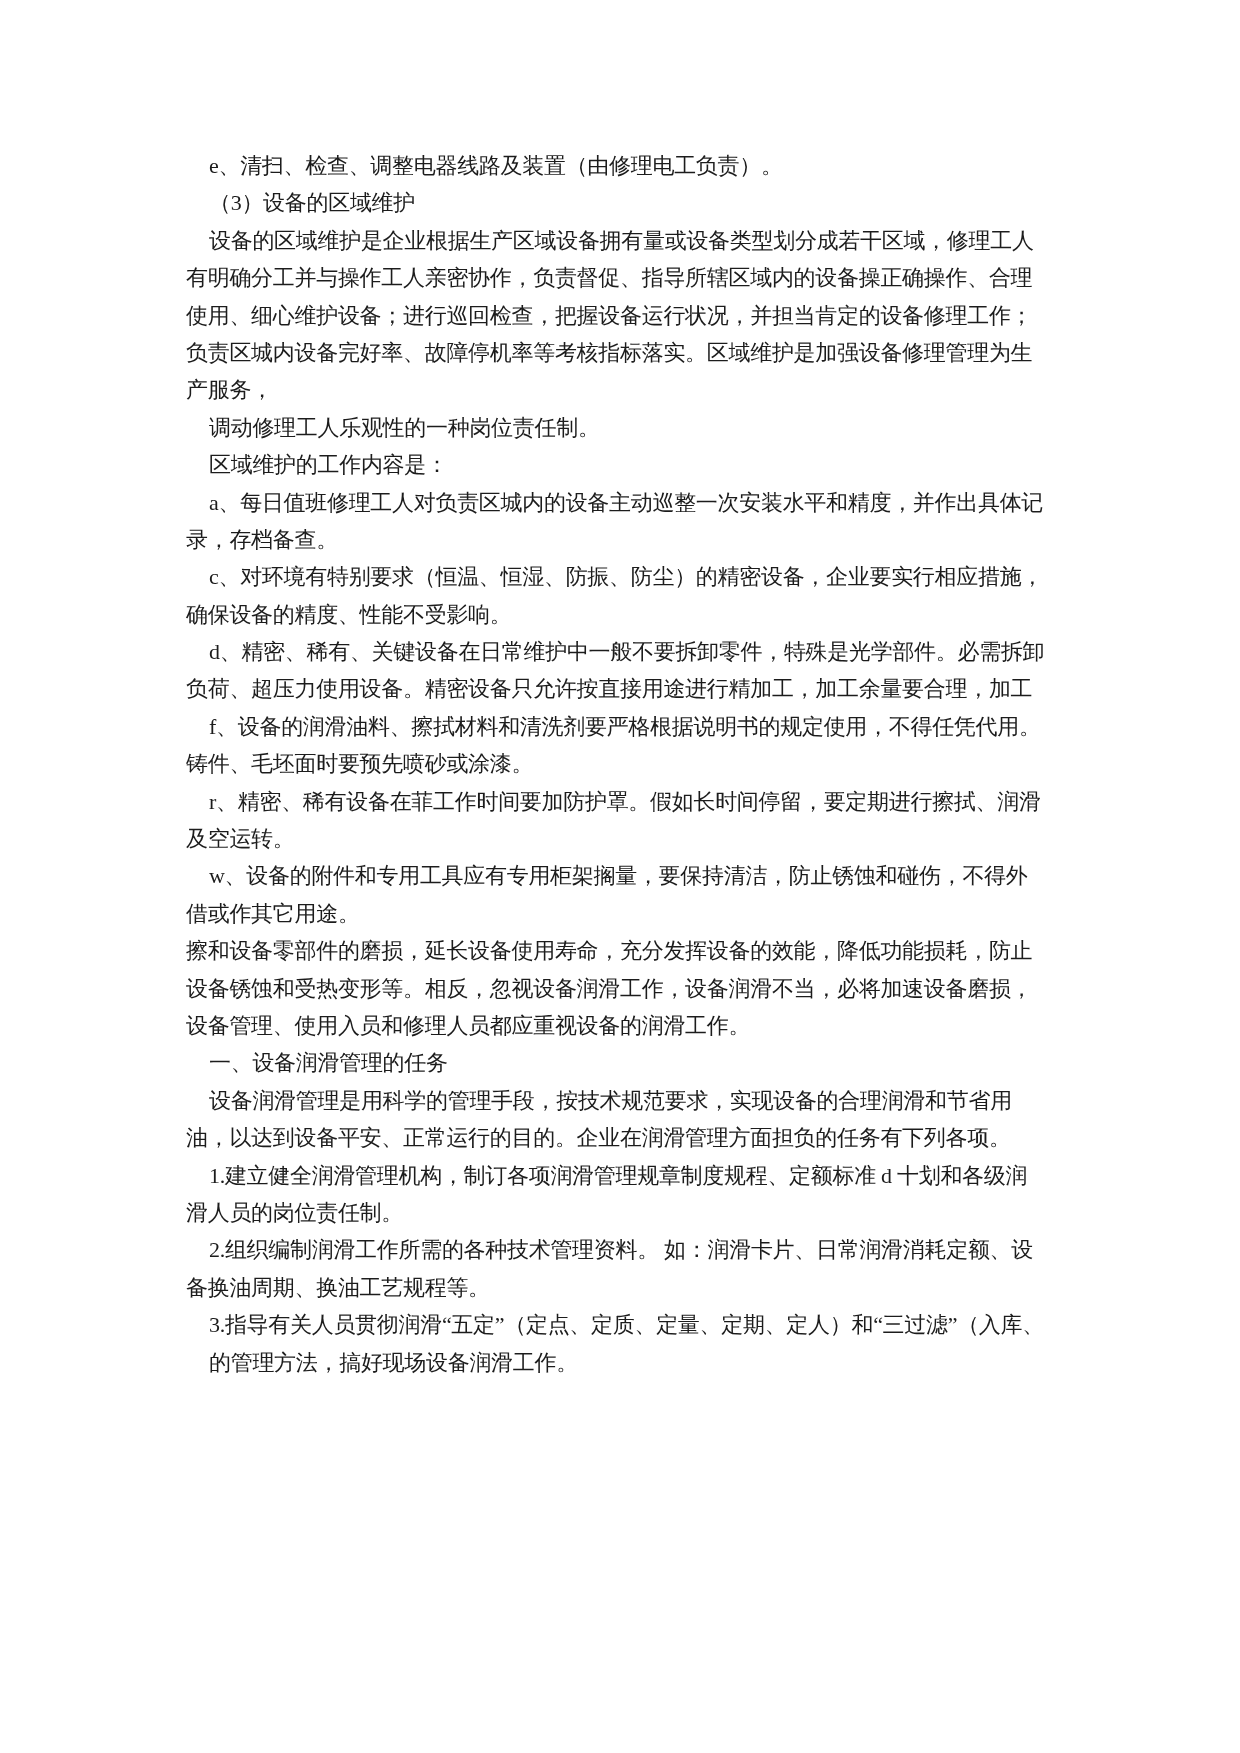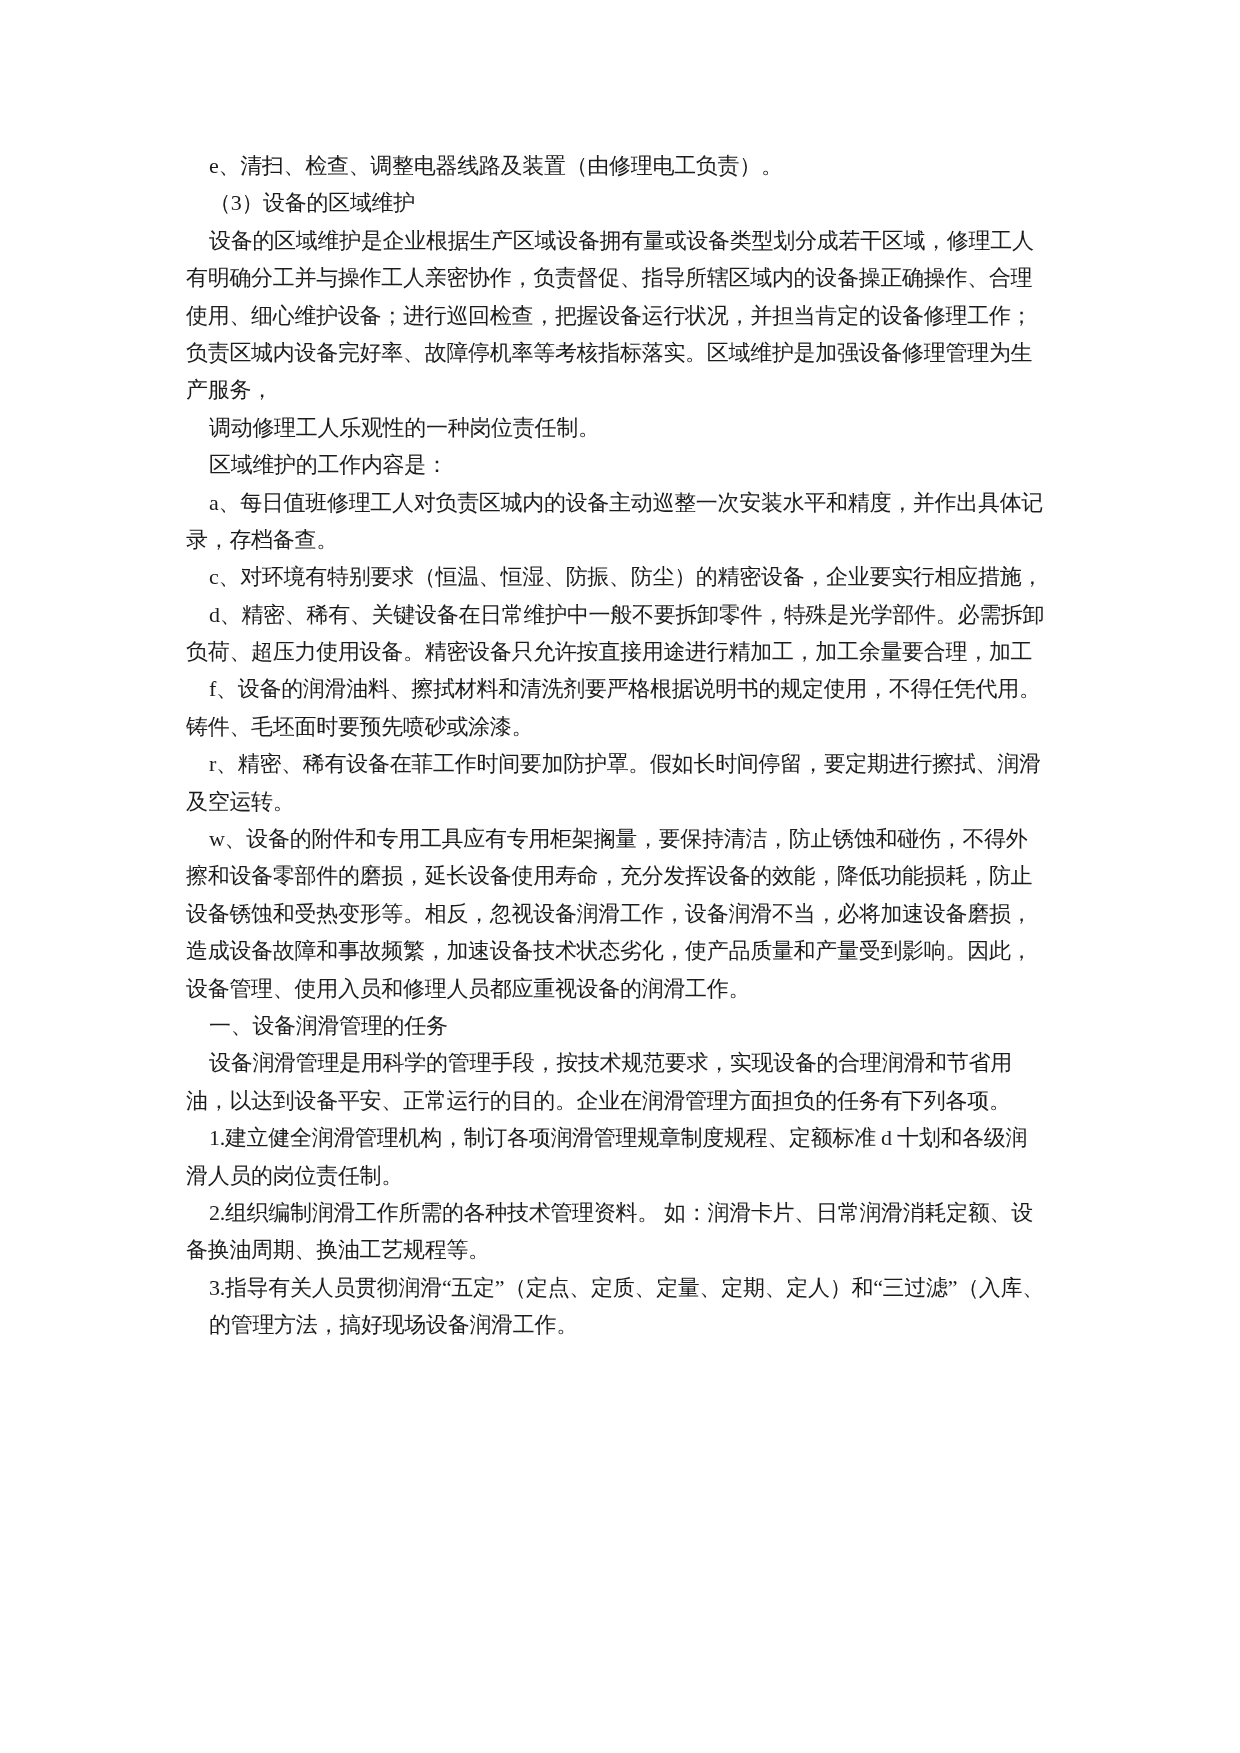--- a/index.html
+++ b/index.html
@@ -48,30 +48,31 @@
     <div class="line indent">设备的区域维护是企业根据生产区域设备拥有量或设备类型划分成若干区域，修理工人</div>
     <div class="line">有明确分工并与操作工人亲密协作，负责督促、指导所辖区域内的设备操正确操作、合理</div>
     <div class="line">使用、细心维护设备；进行巡回检查，把握设备运行状况，并担当肯定的设备修理工作；</div>
     <div class="line">负责区城内设备完好率、故障停机率等考核指标落实。区域维护是加强设备修理管理为生</div>
     <div class="line">产服务，</div>
     <div class="line indent">调动修理工人乐观性的一种岗位责任制。</div>
     <div class="line indent">区域维护的工作内容是：</div>
     <div class="line indent">a、每日值班修理工人对负责区城内的设备主动巡整一次安装水平和精度，并作出具体记</div>
     <div class="line">录，存档备查。</div>
     <div class="line indent">c、对环境有特别要求（恒温、恒湿、防振、防尘）的精密设备，企业要实行相应措施，</div>
+    <div class="line">确保设备的精度、性能不受影响。</div>
     <div class="line indent">d、精密、稀有、关键设备在日常维护中一般不要拆卸零件，特殊是光学部件。必需拆卸</div>
     <div class="line">负荷、超压力使用设备。精密设备只允许按直接用途进行精加工，加工余量要合理，加工</div>
     <div class="line indent">f、设备的润滑油料、擦拭材料和清洗剂要严格根据说明书的规定使用，不得任凭代用。</div>
     <div class="line">铸件、毛坯面时要预先喷砂或涂漆。</div>
     <div class="line indent">r、精密、稀有设备在菲工作时间要加防护罩。假如长时间停留，要定期进行擦拭、润滑</div>
     <div class="line">及空运转。</div>
     <div class="line indent">w、设备的附件和专用工具应有专用柜架搁量，要保持清洁，防止锈蚀和碰伤，不得外</div>
+    <div class="line">借或作其它用途。</div>
     <div class="line">擦和设备零部件的磨损，延长设备使用寿命，充分发挥设备的效能，降低功能损耗，防止</div>
     <div class="line">设备锈蚀和受热变形等。相反，忽视设备润滑工作，设备润滑不当，必将加速设备磨损，</div>
-    <div class="line">造成设备故障和事故频繁，加速设备技术状态劣化，使产品质量和产量受到影响。因此，</div>
     <div class="line">设备管理、使用入员和修理人员都应重视设备的润滑工作。</div>
     <div class="line indent">一、设备润滑管理的任务</div>
     <div class="line indent">设备润滑管理是用科学的管理手段，按技术规范要求，实现设备的合理润滑和节省用</div>
     <div class="line">油，以达到设备平安、正常运行的目的。企业在润滑管理方面担负的任务有下列各项。</div>
     <div class="line indent">1.建立健全润滑管理机构，制订各项润滑管理规章制度规程、定额标准 d 十划和各级润</div>
     <div class="line">滑人员的岗位责任制。</div>
     <div class="line indent">2.组织编制润滑工作所需的各种技术管理资料。 如：润滑卡片、日常润滑消耗定额、设</div>
     <div class="line">备换油周期、换油工艺规程等。</div>
     <div class="line indent">3.指导有关人员贯彻润滑“五定”（定点、定质、定量、定期、定人）和“三过滤”（入库、</div>
     <div class="line indent">的管理方法，搞好现场设备润滑工作。</div>

